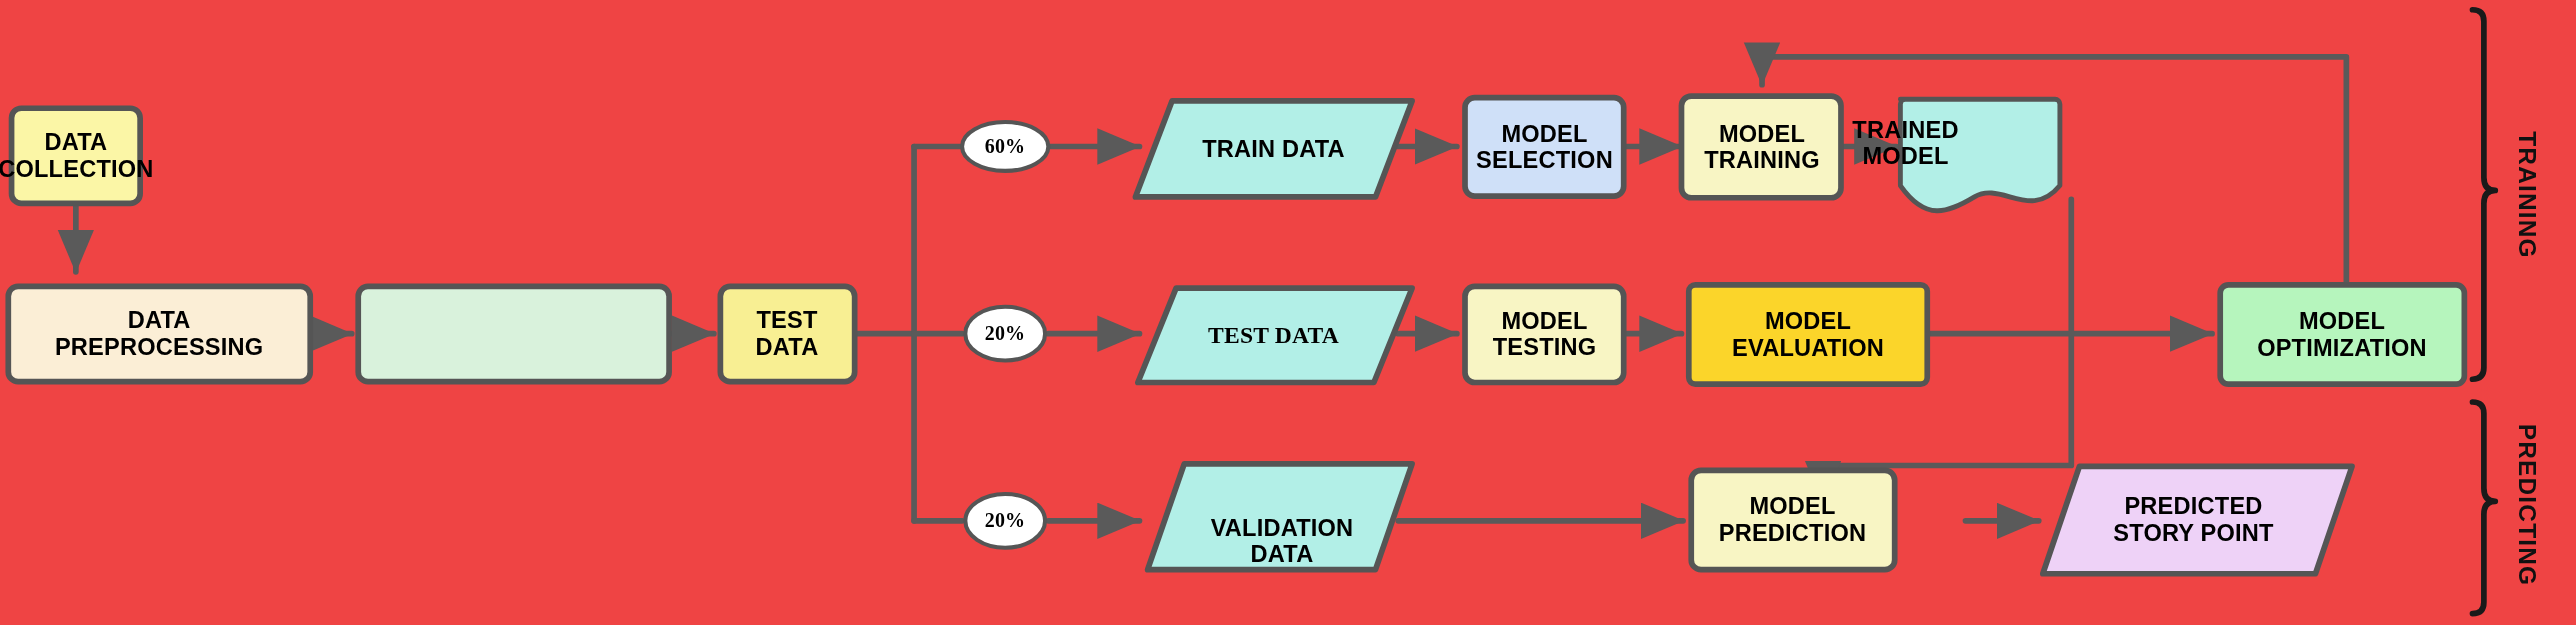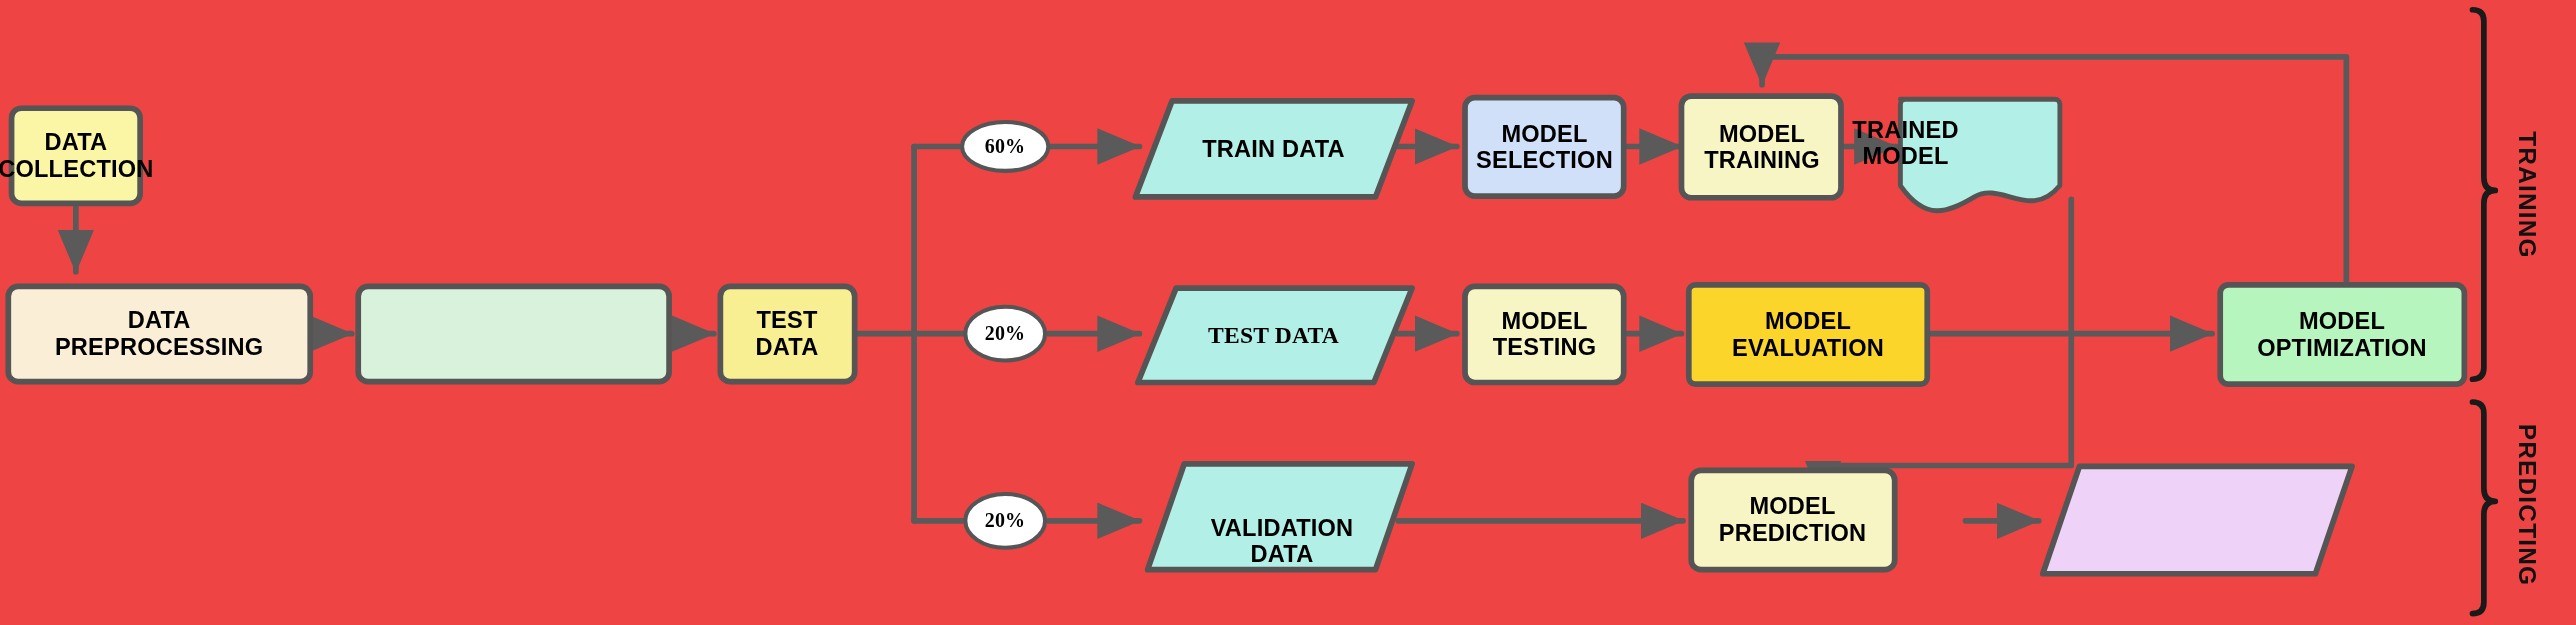--- a/index.html
+++ b/index.html
@@ -187,18 +187,20 @@
 
   <div class="node-label lbl-box" style="left:2220px; top:285px; width:244px; height:99px;">MODEL
 OPTIMIZATION</div>
 
   <div class="node-label lbl-box" style="left:1152px; top:488px; width:260px; height:106px;">VALIDATION
 DATA</div>
 
   <div class="node-label lbl-box" style="left:1691px; top:470px; width:203px; height:99px;">MODEL
 PREDICTION</div>
 
+  <div class="node-label lbl-box" style="left:2051px; top:466px; width:285px; height:107px;">PREDICTED
+STORY POINT</div>
 
   <div class="brace-label lbl-brace" style="left:2438px; top:147px; width:195px; height:33px; transform: translate(-50%,-50%) rotate(90deg); left:2527px; top:195px;">TRAINING</div>
   <div class="brace-label lbl-brace" style="width:228px; height:33px; transform: translate(-50%,-50%) rotate(90deg); left:2527px; top:505px;">PREDICTING</div>
 
 </div>
 
 
 </body></html>

